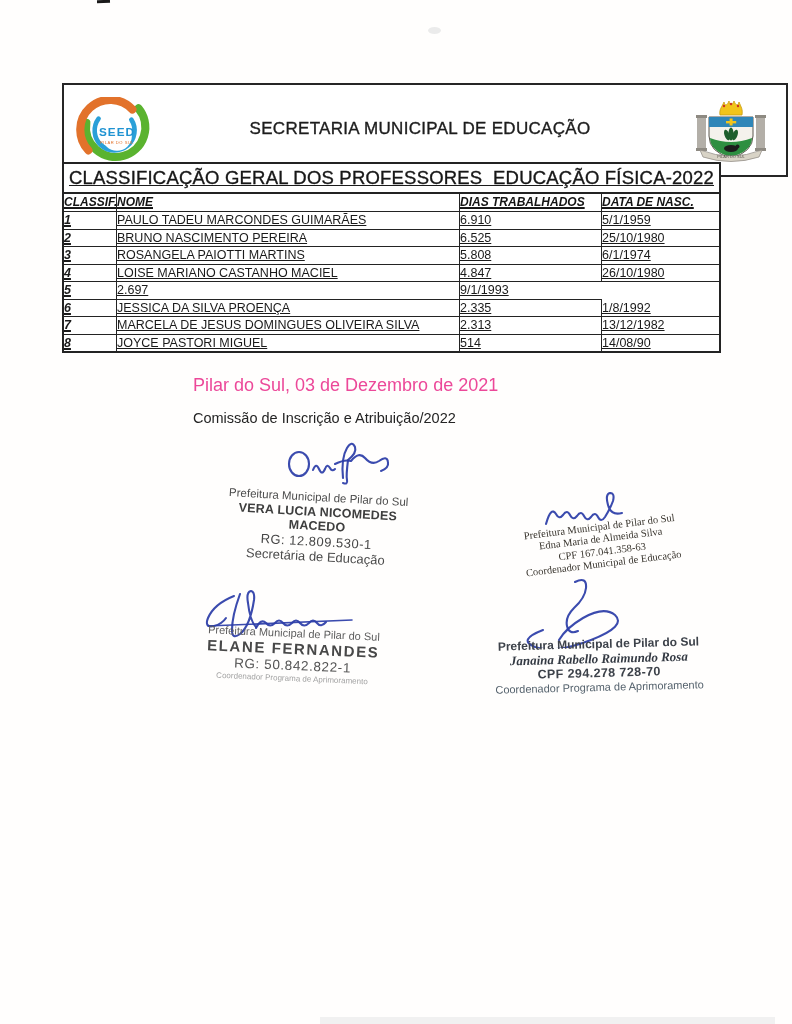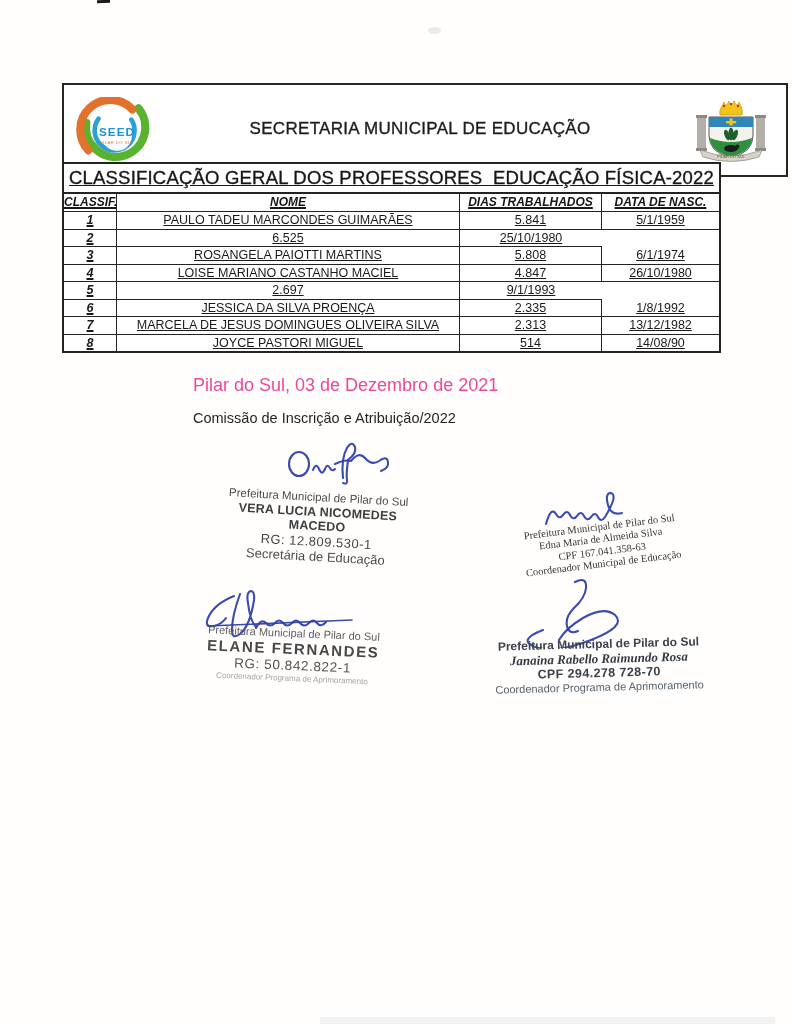--- a/index.html
+++ b/index.html
@@ -19,21 +19,21 @@
   .seed-logo{position:absolute;left:9px;top:12px;}
   .crest{position:absolute;right:18px;top:14px;}
 
   
   .doc-table{position:absolute;left:62px;top:162px;width:659px;border:2px solid #232323;
              box-sizing:border-box;background:#fff;text-decoration:underline;}
   .title-row{height:28px;line-height:28px;text-align:center;font-size:18.5px;letter-spacing:.2px;
              color:#171717;-webkit-text-stroke:.35px #171717;border-bottom:2px solid #232323;white-space:pre;}
   .grid-row{display:grid;grid-template-columns:53px 343px 142px 1fr;}
   .grid-row .cell{border-right:1.5px solid #232323;border-bottom:1.5px solid #232323;
-                  text-align:center;overflow:hidden;white-space:nowrap;}
+                  text-align:left;overflow:hidden;white-space:nowrap;}
   .grid-row .cell:last-child{border-right:none;}
   .grid-body .grid-row:last-child .cell{border-bottom:none;}
   .header-row .cell{height:17px;line-height:16px;font-size:12px;font-weight:bold;font-style:italic;
                     text-decoration:underline;text-underline-offset:2px;color:#141414;}
   .data-row .cell{height:16.5px;line-height:16px;font-size:12.5px;color:#1a1a1a;}
   .data-row .c-classif{font-weight:bold;font-style:italic;text-decoration:underline;text-underline-offset:2px;}
 
   .date-line{position:absolute;left:193px;top:375px;font-size:18px;color:#ec4899;}
   .commission-line{position:absolute;left:193px;top:410px;font-size:14.5px;color:#242424;}
 
@@ -118,25 +118,26 @@
     <div class="grid-row header-row">
       <div class="cell">CLASSIF.</div>
       <div class="cell">NOME</div>
       <div class="cell">DIAS TRABALHADOS</div>
       <div class="cell">DATA DE NASC.</div>
     </div>
     <div class="grid-body">
         <div class="grid-row data-row">
           <div class="cell c-classif">1</div>
           <div class="cell c-nome">PAULO TADEU MARCONDES GUIMARÃES</div>
-          <div class="cell c-dias">5.841</div>
+          <div class="cell c-dias">6.910</div>
           <div class="cell c-nasc">5/1/1959</div>
         </div>
         <div class="grid-row data-row">
           <div class="cell c-classif">2</div>
+          <div class="cell c-nome">BRUNO NASCIMENTO PEREIRA</div>
           <div class="cell c-dias">6.525</div>
           <div class="cell c-nasc">25/10/1980</div>
         </div>
         <div class="grid-row data-row">
           <div class="cell c-classif">3</div>
           <div class="cell c-nome">ROSANGELA PAIOTTI MARTINS</div>
           <div class="cell c-dias">5.808</div>
           <div class="cell c-nasc">6/1/1974</div>
         </div>
         <div class="grid-row data-row">

